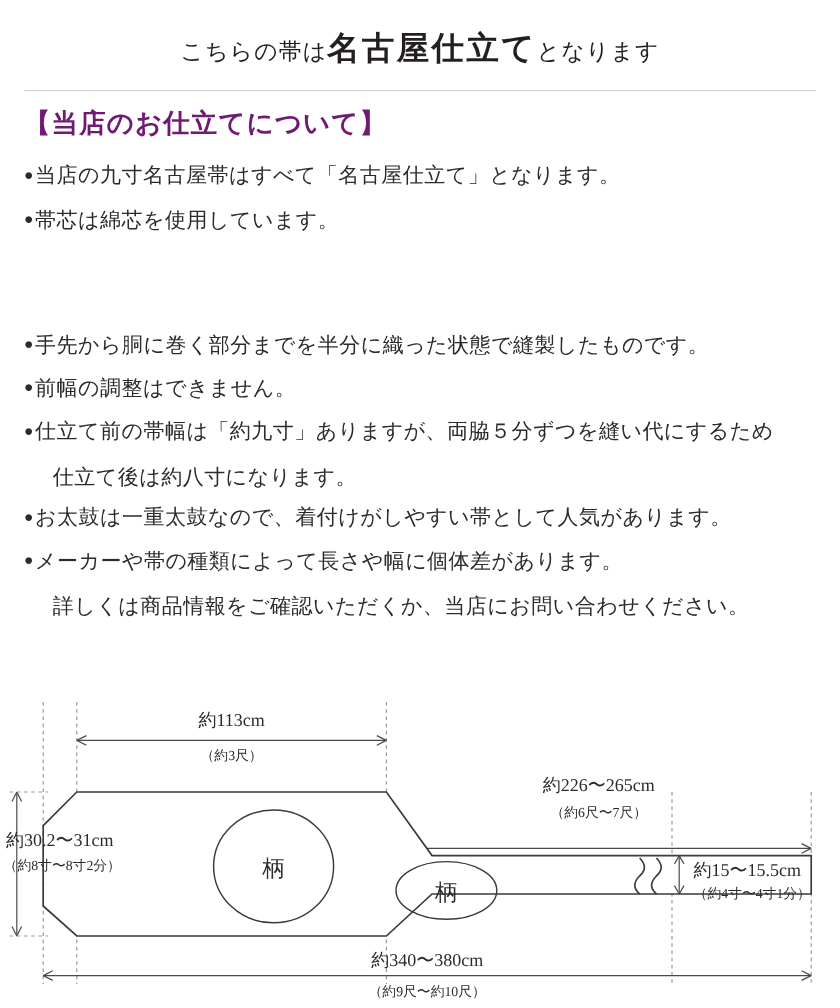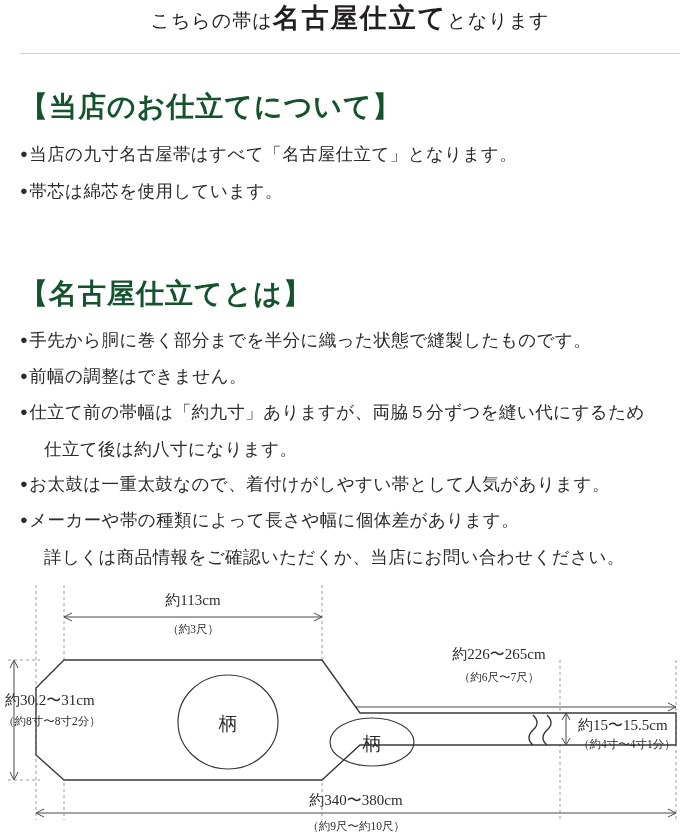--- a/index.html
+++ b/index.html
@@ -13,20 +13,21 @@
     font-family: "Liberation Serif", "DejaVu Serif", serif;
     color: #2b2b2b;
     position: relative;
     overflow: hidden;
   }
 
   
   .header {
     width: 700px;
     text-align: center;
+    padding-top: 22px;
     box-sizing: border-box;
   }
   .header-line {
     font-size: 21px;
     letter-spacing: 1px;
     white-space: nowrap;
     color: #231f20;
   }
   .header-line .small {
     font-size: 19px;
@@ -42,23 +43,23 @@
     border-top: 1px solid #cfcfcf;
   }
 
   
   .section {
     width: 660px;
     margin: 0 auto;
     box-sizing: border-box;
   }
   .section-title {
-    font-size: 28px;
+    font-size: 22px;
     font-weight: bold;
-    color: #14532d;
+    color: #701a75;
     letter-spacing: 1px;
     margin: 0;
   }
   .bullet {
     font-size: 17.5px;
     line-height: 1.6;
     color: #2b2b2b;
     letter-spacing: 0.4px;
     margin: 0;
     white-space: nowrap;
@@ -116,21 +117,20 @@
   <div class="rule"></div>
 </div>
 
 <div class="section" id="block1">
   <p class="section-title">【当店のお仕立てについて】</p>
   <p class="bullet"><span class="mark">●</span><span>当店の九寸名古屋帯はすべて「名古屋仕立て」となります。</span></p>
   <p class="bullet"><span class="mark">●</span><span>帯芯は綿芯を使用しています。</span></p>
 </div>
 
 <div class="section" id="block2">
-  <p class="section-title">【名古屋仕立てとは】</p>
   <p class="bullet"><span class="mark">●</span><span>手先から胴に巻く部分までを半分に織った状態で縫製したものです。</span></p>
   <p class="bullet"><span class="mark">●</span><span>前幅の調整はできません。</span></p>
   <p class="bullet"><span class="mark">●</span><span>仕立て前の帯幅は「約九寸」ありますが、両脇５分ずつを縫い代にするため</span></p>
   <p class="cont">仕立て後は約八寸になります。</p>
   <p class="bullet"><span class="mark">●</span><span>お太鼓は一重太鼓なので、着付けがしやすい帯として人気があります。</span></p>
   <p class="bullet"><span class="mark">●</span><span>メーカーや帯の種類によって長さや幅に個体差があります。</span></p>
   <p class="cont">詳しくは商品情報をご確認いただくか、当店にお問い合わせください。</p>
 </div>
 
 <div class="diagram">

